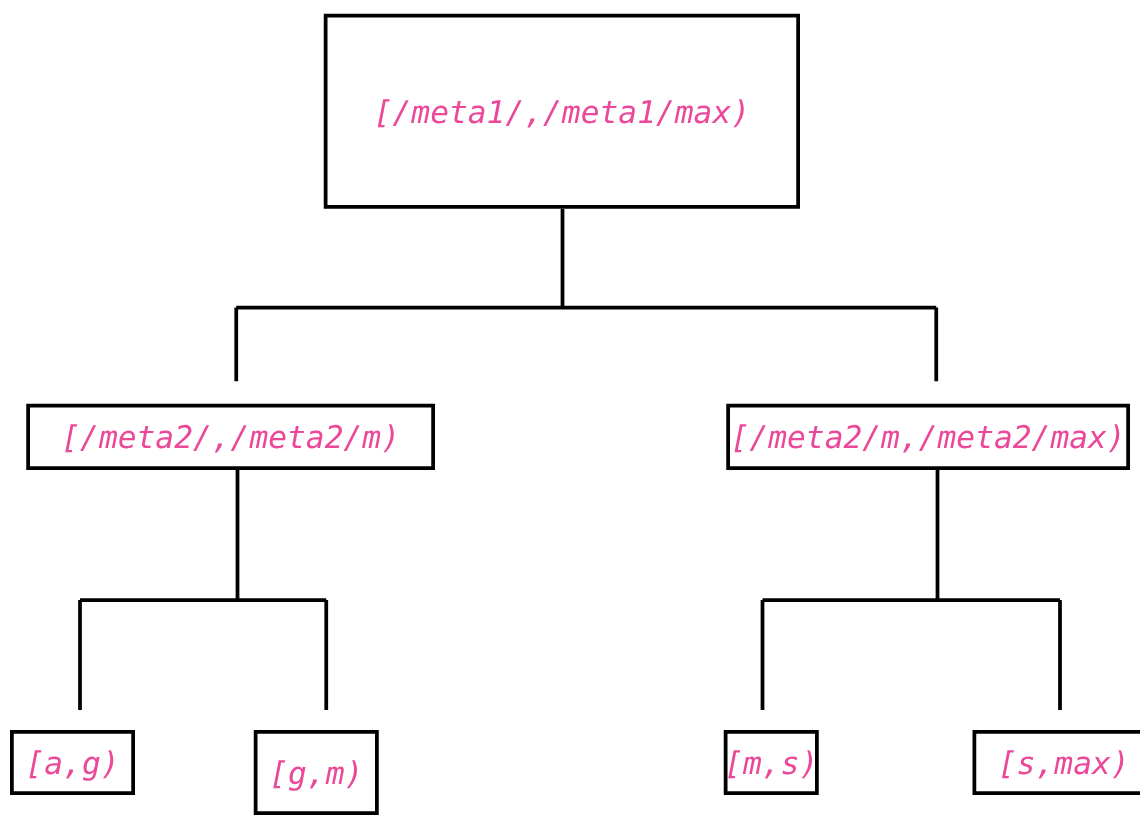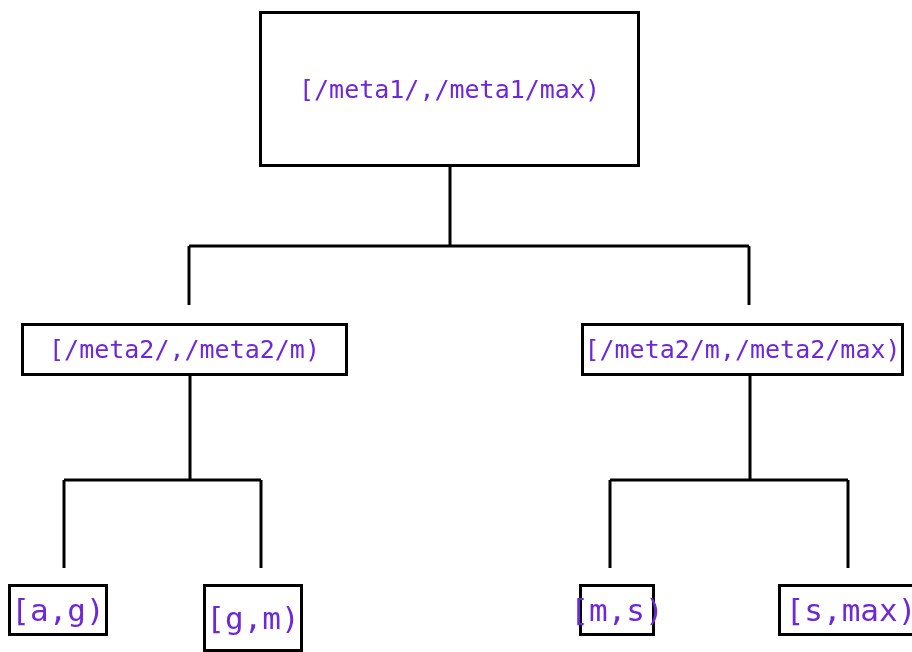--- a/index.html
+++ b/index.html
@@ -27,28 +27,29 @@
     position: absolute;
     box-sizing: border-box;
     background: #ffffff;
     border: 3px solid #000000;
     display: flex;
     align-items: center;
     justify-content: center;
     text-align: center;
   }
   .node-label {
-    color: #6d28d9;
+    color: #ec4899;
     white-space: pre;
     letter-spacing: 0px;
     line-height: 1;
+    font-style: italic;
   }
   .level-root .node-label  { font-size: 25px; }
   .level-mid  .node-label  { font-size: 25px; }
-  .level-leaf .node-label  { font-size: 31px; }
+  .level-leaf .node-label  { font-size: 25px; }
 </style>
 </head>
 <body>
 
 <div id="diagram-root">
 
   <svg id="edge-layer" viewBox="0 0 912 652" width="912" height="652" xmlns="http://www.w3.org/2000/svg">
 
     <defs>
       <marker id="arrow-down" markerWidth="14" markerHeight="14" refX="0" refY="0" orient="0" markerUnits="userSpaceOnUse">

